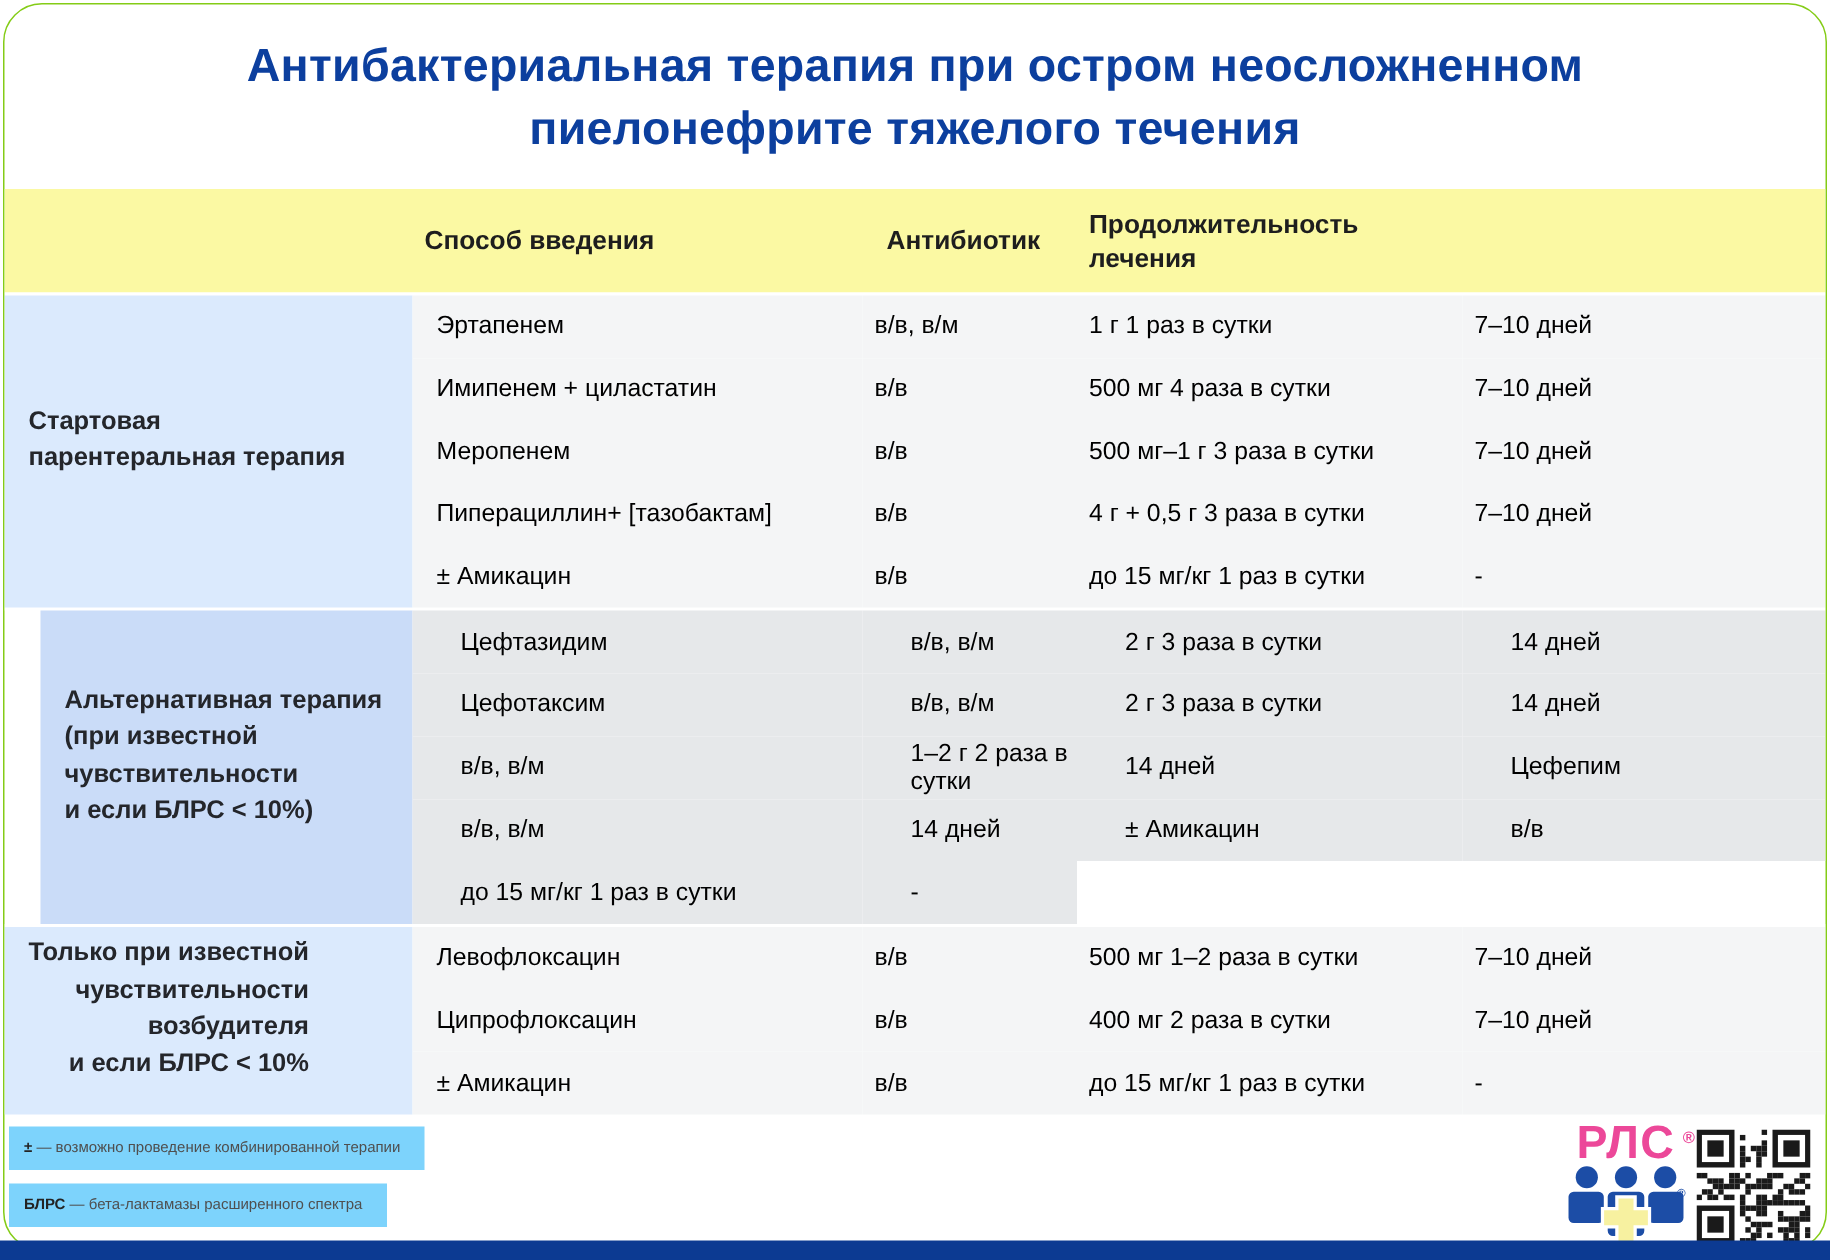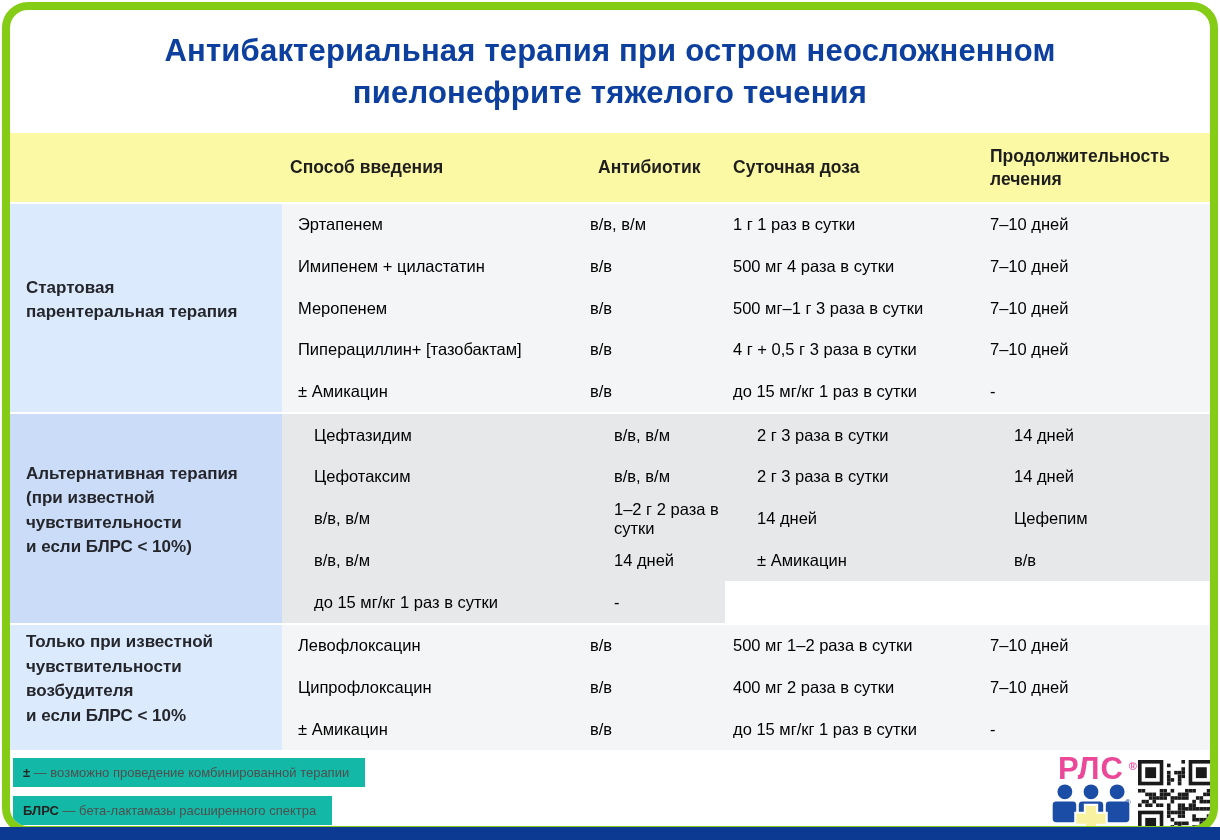--- a/index.html
+++ b/index.html
@@ -3,21 +3,21 @@
 <meta charset="utf-8">
 <style>
   html,body{margin:0;padding:0;}
   body{
     width:1220px;height:840px;background:#ffffff;
     font-family:"Liberation Sans","DejaVu Sans",sans-serif;
     position:relative;overflow:hidden;
   }
   .card{
     position:absolute;left:2px;top:2px;width:1216px;height:832px;
-    box-sizing:border-box;border:8px solid #84cc16;border-radius:26px;
+    box-sizing:border-box;border:1px solid #84cc16;border-radius:26px;
     background:#ffffff;overflow:hidden;
   }
   .bottom-bar{
     position:absolute;left:0;bottom:0;width:1220px;height:13px;
     background:#0c3a92;z-index:6;
   }
   .title{
     height:123px;display:flex;align-items:center;justify-content:center;
     text-align:center;color:#0c3f9e;font-weight:bold;font-size:31px;
     line-height:42px;white-space:pre-line;letter-spacing:0.2px;
@@ -44,21 +44,21 @@
   .g-dark  .section-cell{background:#cadcf8;}
   .cell{
     display:flex;align-items:center;font-size:16.5px;color:#000000;
     padding-left:16px;box-sizing:border-box;
   }
   .cell.pad8{padding-left:8px;}
   .g-light .cell{background:#f4f5f6;}
   .g-dark  .cell{background:#e6e8ea;padding-left:32px;}
   .foot{margin:8px 0 0 3px;}
   .chip{
-    display:table;background:#14b8a6;color:#4f4f4f;font-size:13px;
+    display:table;background:#7dd3fc;color:#4f4f4f;font-size:10px;
     line-height:17px;padding:6px 16px 6px 10px;margin-bottom:9px;
   }
   .chip b{color:#232323;}
   .rls{
     position:absolute;left:1034px;top:744px;width:94px;height:88px;
     text-align:center;z-index:5;
   }
   .rls-text{
     font-weight:bold;font-size:31px;line-height:30px;color:#ec4899;
     letter-spacing:1px;position:relative;display:inline-block;
@@ -73,21 +73,20 @@
 
 <div class="card">
 
   <div class="title">Антибактериальная терапия при остром неосложненном
 пиелонефрите тяжелого течения</div>
 
   <div class="thead">
     <div class="th"></div>
     <div class="th pad8">Способ введения</div>
     <div class="th">Антибиотик</div>
-    <div class="th pad8">Суточная доза</div>
     <div class="th pad8">Продолжительность лечения</div>
   </div>
 
   <div id="groups">
       <div class="group g-light">
         <div class="section-cell" style="grid-row: 1 / span 5;">Стартовая
 парентеральная терапия</div>
         <div class="cell">Эртапенем</div>
         <div class="cell pad8">в/в, в/м</div>
         <div class="cell pad8">1 г 1 раз в сутки</div>
@@ -103,21 +102,21 @@
         <div class="cell">Пиперациллин+ [тазобактам]</div>
         <div class="cell pad8">в/в</div>
         <div class="cell pad8">4 г + 0,5 г 3 раза в сутки</div>
         <div class="cell pad8">7–10 дней</div>
         <div class="cell">± Амикацин</div>
         <div class="cell pad8">в/в</div>
         <div class="cell pad8">до 15 мг/кг 1 раз в сутки</div>
         <div class="cell pad8">-</div>
       </div>
       <div class="group g-dark">
-        <div class="section-cell" style="grid-row: 1 / span 5;">Альтернативная терапия
+        <div class="section-cell" style="grid-row: 1 / span 5; margin-left: 24px;">Альтернативная терапия
 (при известной
 чувствительности
 и если БЛРС &lt; 10%)</div>
         <div class="cell">Цефтазидим</div>
         <div class="cell pad8">в/в, в/м</div>
         <div class="cell pad8">2 г 3 раза в сутки</div>
         <div class="cell pad8">14 дней</div>
         <div class="cell">Цефотаксим</div>
         <div class="cell pad8">в/в, в/м</div>
         <div class="cell pad8">2 г 3 раза в сутки</div>
@@ -127,21 +126,21 @@
         <div class="cell pad8">14 дней</div>
         <div class="cell">Цефепим</div>
         <div class="cell pad8">в/в, в/м</div>
         <div class="cell pad8">14 дней</div>
         <div class="cell">± Амикацин</div>
         <div class="cell pad8">в/в</div>
         <div class="cell pad8">до 15 мг/кг 1 раз в сутки</div>
         <div class="cell pad8">-</div>
       </div>
       <div class="group g-light">
-        <div class="section-cell" style="grid-row: 1 / span 3;">Только при известной
+        <div class="section-cell" style="grid-row: 1 / span 3; text-align: right;">Только при известной
 чувствительности
 возбудителя
 и если БЛРС &lt; 10%</div>
         <div class="cell">Левофлоксацин</div>
         <div class="cell pad8">в/в</div>
         <div class="cell pad8">500 мг 1–2 раза в сутки</div>
         <div class="cell pad8">7–10 дней</div>
         <div class="cell">Ципрофлоксацин</div>
         <div class="cell pad8">в/в</div>
         <div class="cell pad8">400 мг 2 раза в сутки</div>

